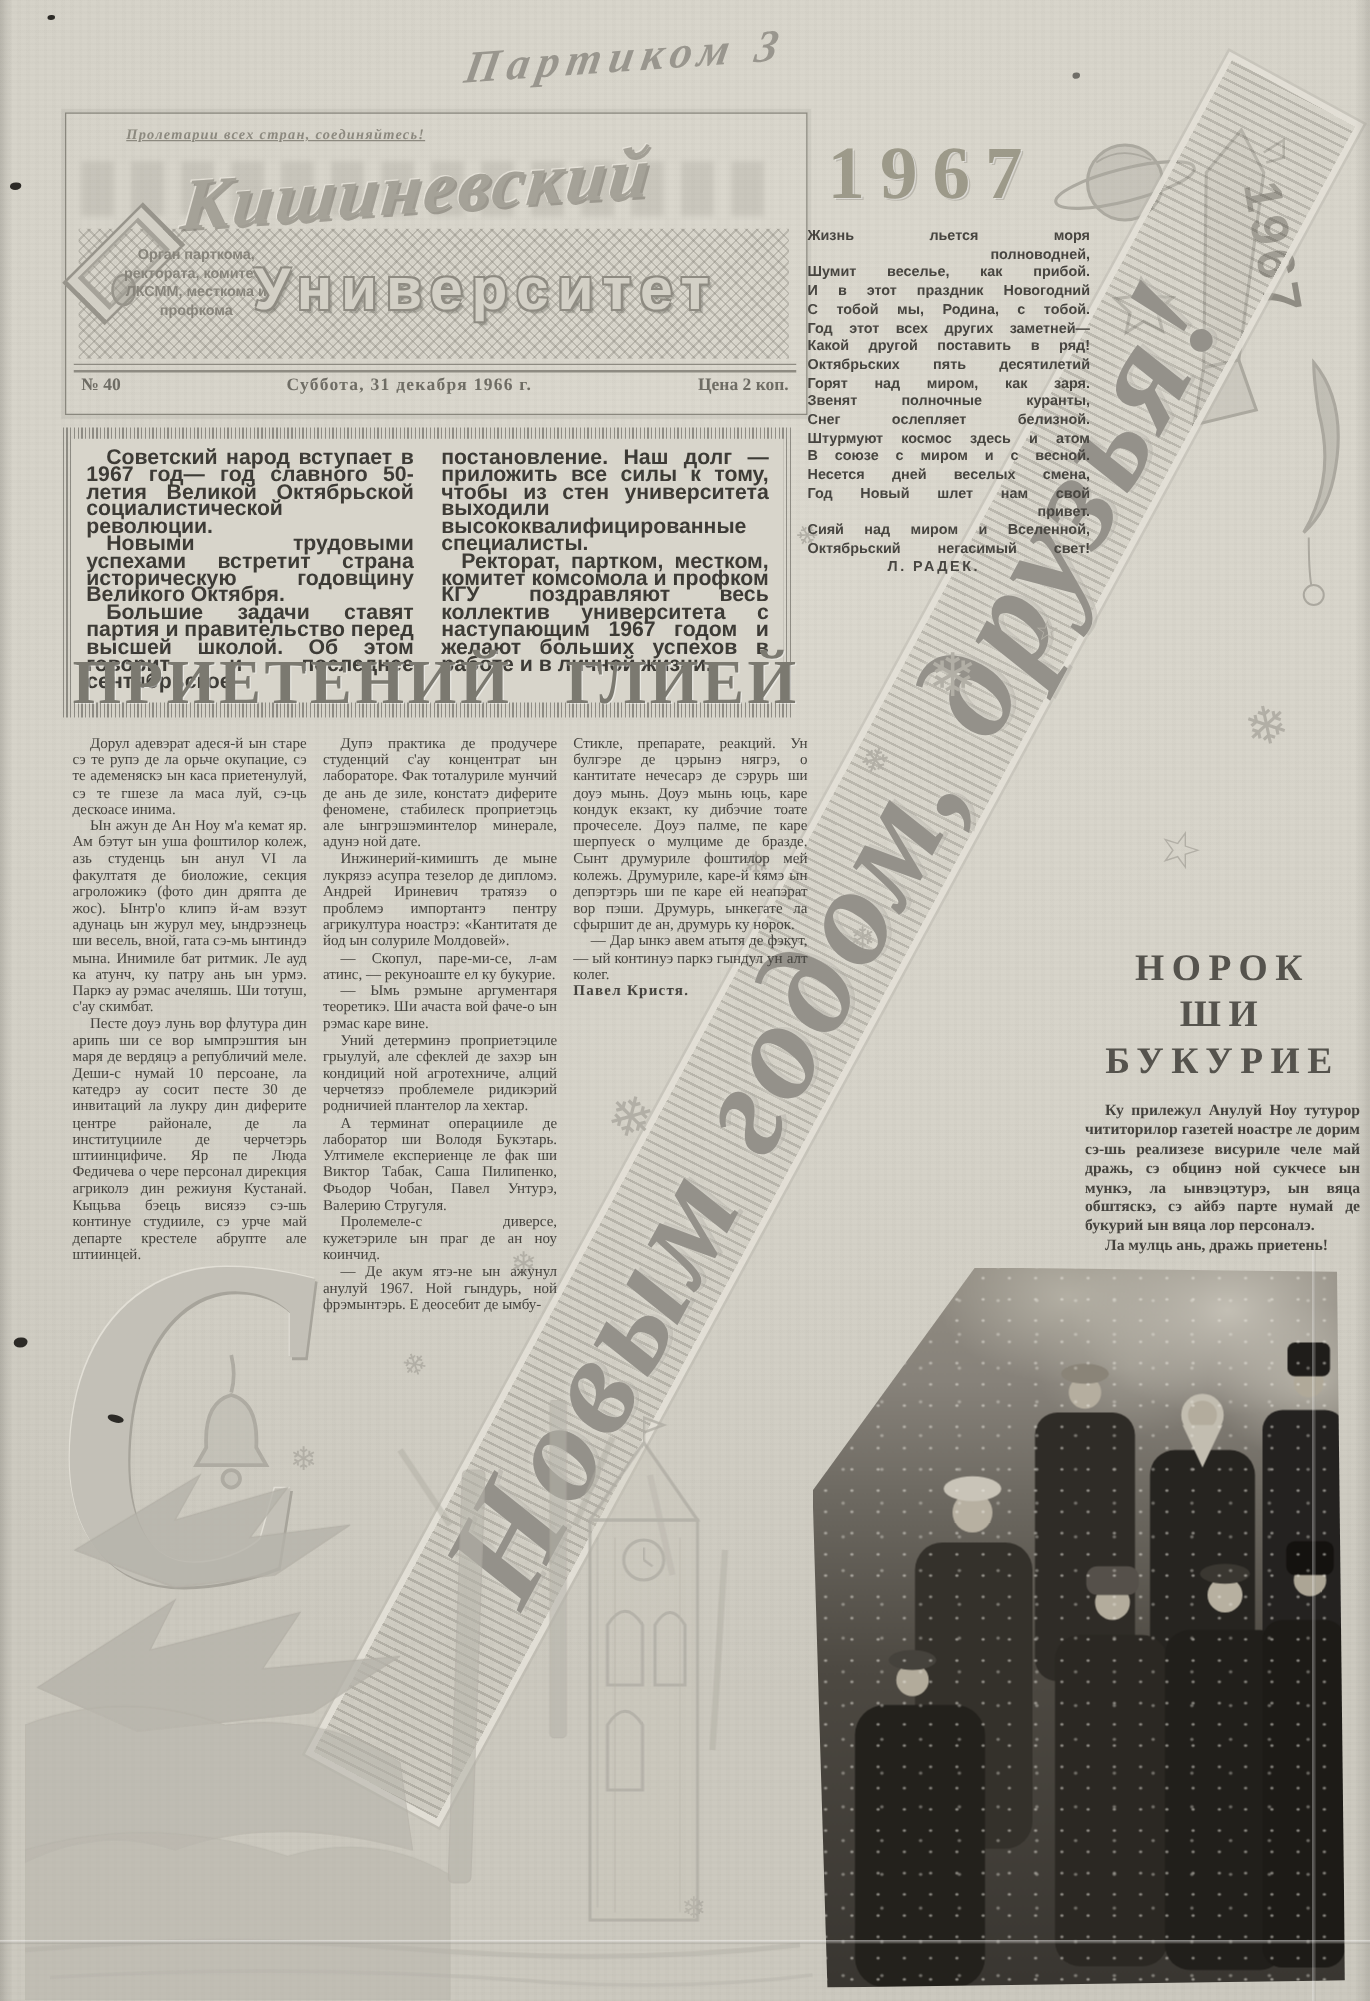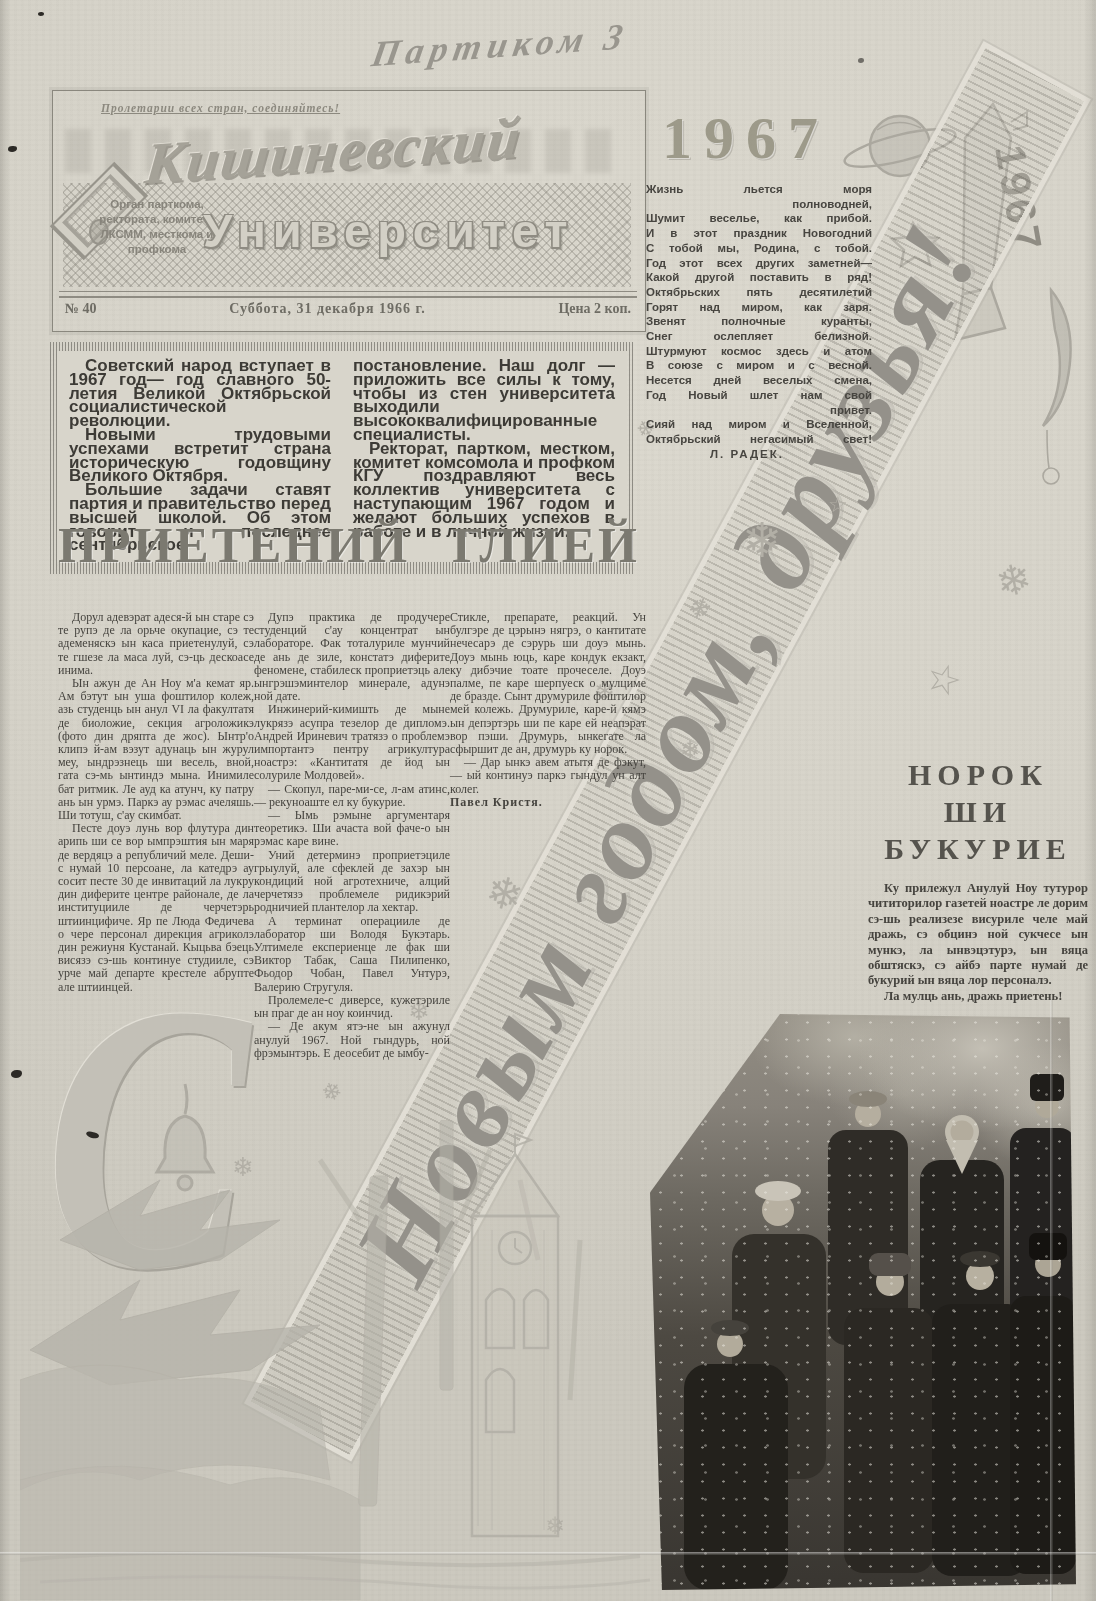--- a/index.html
+++ b/index.html
@@ -71,21 +71,21 @@
   .edit-inner{background:#d8d5cb;padding:8px 12px 10px;display:flex;gap:22px;}
   .edit-col{flex:1;font-family:"Liberation Sans",sans-serif;font-weight:bold;font-size:17px;
     line-height:13.8px;color:#3d3b36;text-align:justify;}
   .edit-col p{margin:0;text-indent:16px;}
   .edit-col:nth-child(2) p:first-child{text-indent:0;}
 
   
   .headline{position:absolute;left:58px;top:516px;width:582px;z-index:3;font-size:50px;font-weight:bold;
     letter-spacing:3px;color:#7b7970;text-align:justify;text-align-last:justify;
     text-shadow:1px 1px 0 rgba(255,255,255,.45);}
-  .article{position:absolute;left:58px;top:611px;width:588px;z-index:3;display:flex;}
+  .article{position:absolute;left:58px;top:588px;width:588px;z-index:3;display:flex;gap:13px;}
   .art-col{flex:1;font-size:12px;line-height:13.2px;text-align:justify;color:#45433e;}
   .art-col p{margin:0;text-indent:14px;}
   .art-col-3 p:first-child{text-indent:0;}
   .art-author{margin-top:8px;text-align:left;font-weight:bold;letter-spacing:1px;text-indent:0 !important;}
 
   
   .side{position:absolute;left:868px;top:756px;width:220px;z-index:3;}
   .side-title{margin-bottom:14px;}
   .side-title-line{text-align:center;font-size:30px;font-weight:bold;letter-spacing:6px;
     color:#55534d;line-height:37px;}

